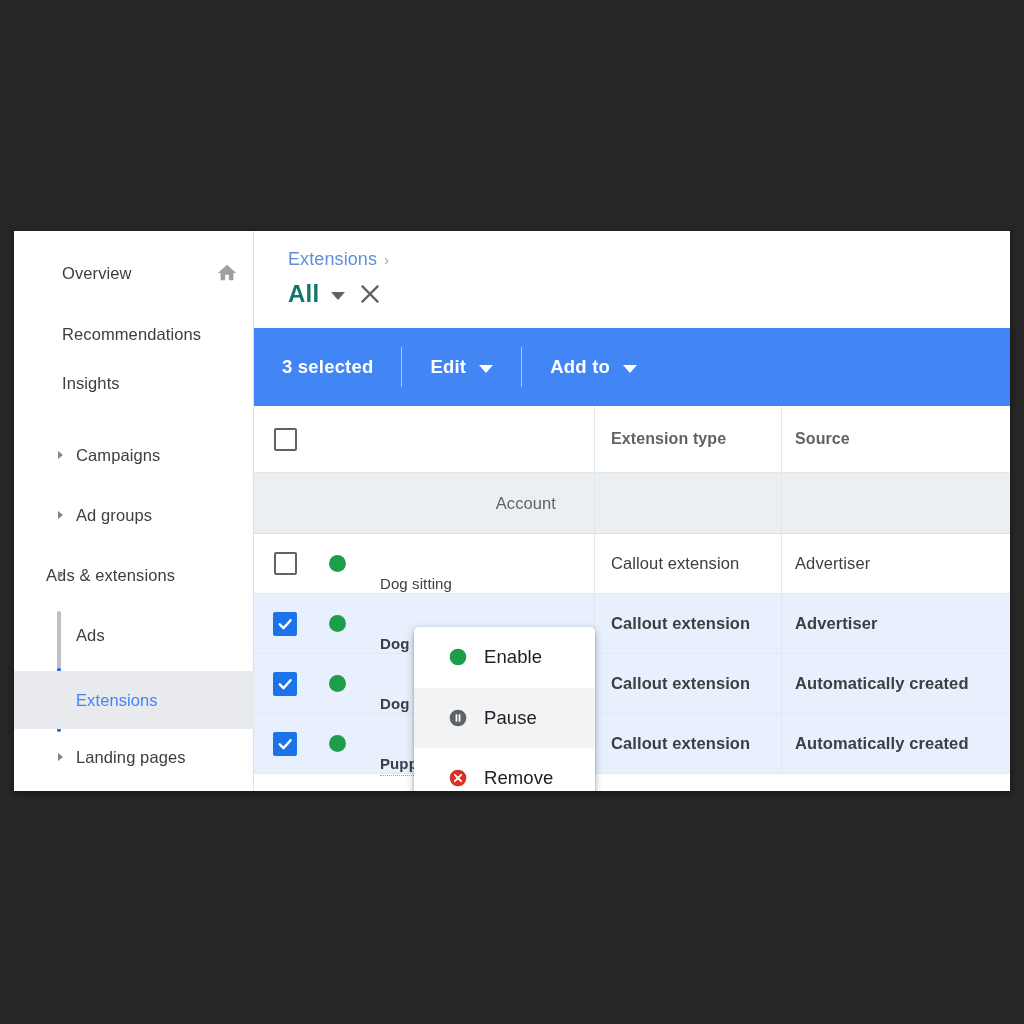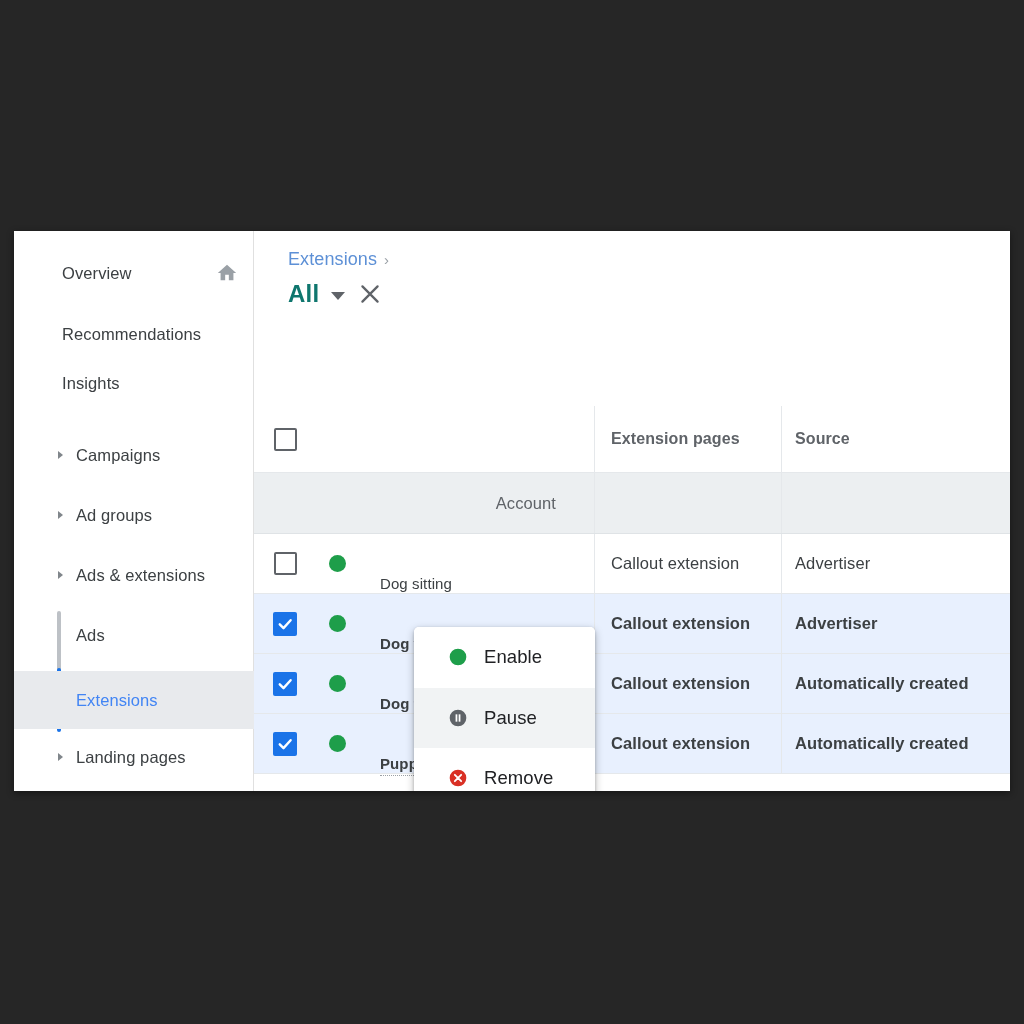--- a/index.html
+++ b/index.html
@@ -273,21 +273,21 @@
         <span class="nav-label" style="padding-left:62px;">Campaigns</span>
       </div>
 
       <div class="nav-item" style="top:260px;">
         <span class="caret"></span>
         <span class="nav-label" style="padding-left:62px;">Ad groups</span>
       </div>
 
       <div class="nav-item" style="top:320px;">
         <span class="caret"></span>
-        <span class="nav-label" style="padding-left:62px;">Ads &amp; extensions</span>
+        <span class="nav-label" style="padding-left:32px;">Ads &amp; extensions</span>
       </div>
 
       <div class="nav-item sub" style="top:380px;">
         <span class="nav-label" style="padding-left:62px;">Ads</span>
       </div>
 
       <div class="nav-item sub active active-bg" style="top:440px;height:58px;">
         <span class="nav-label" style="padding-left:62px;">Extensions</span>
       </div>
 
@@ -308,31 +308,46 @@
           <span class="title-txt">All</span>
           <span class="tri-down"></span>
           <span class="x-btn">
             <svg viewBox="0 0 24 24" fill="none" stroke="currentColor" stroke-width="2.1" stroke-linecap="round">
               <path d="M5 5 L19 19 M19 5 L5 19"></path>
             </svg>
           </span>
         </div>
       </div>
 
+      <div id="actionbar">
+        <div class="ab-cell">
+          <span>3 selected</span>
+        </div>
+        <div class="ab-sep"></div>
+        <div class="ab-cell">
+          <span>Edit</span>
+          <span class="ab-caret"></span>
+        </div>
+        <div class="ab-sep"></div>
+        <div class="ab-cell">
+          <span>Add to</span>
+          <span class="ab-caret"></span>
+        </div>
+      </div>
 
       <div id="table">
 
         <div class="trow head">
           <div class="c-check">
             <span class="cb-off"></span>
           </div>
           <div class="c-status"></div>
           <div class="c-name"></div>
           <div class="c-type">
-            <span class="hdr-txt">Extension pages</span>
+            <span class="hdr-txt">Extension type</span>
           </div>
           <div class="c-source">
             <span class="hdr-txt">Source</span>
           </div>
         </div>
 
         <div class="trow summary">
           <div class="c-check"></div>
           <div class="c-status"></div>
           <div class="c-name">

